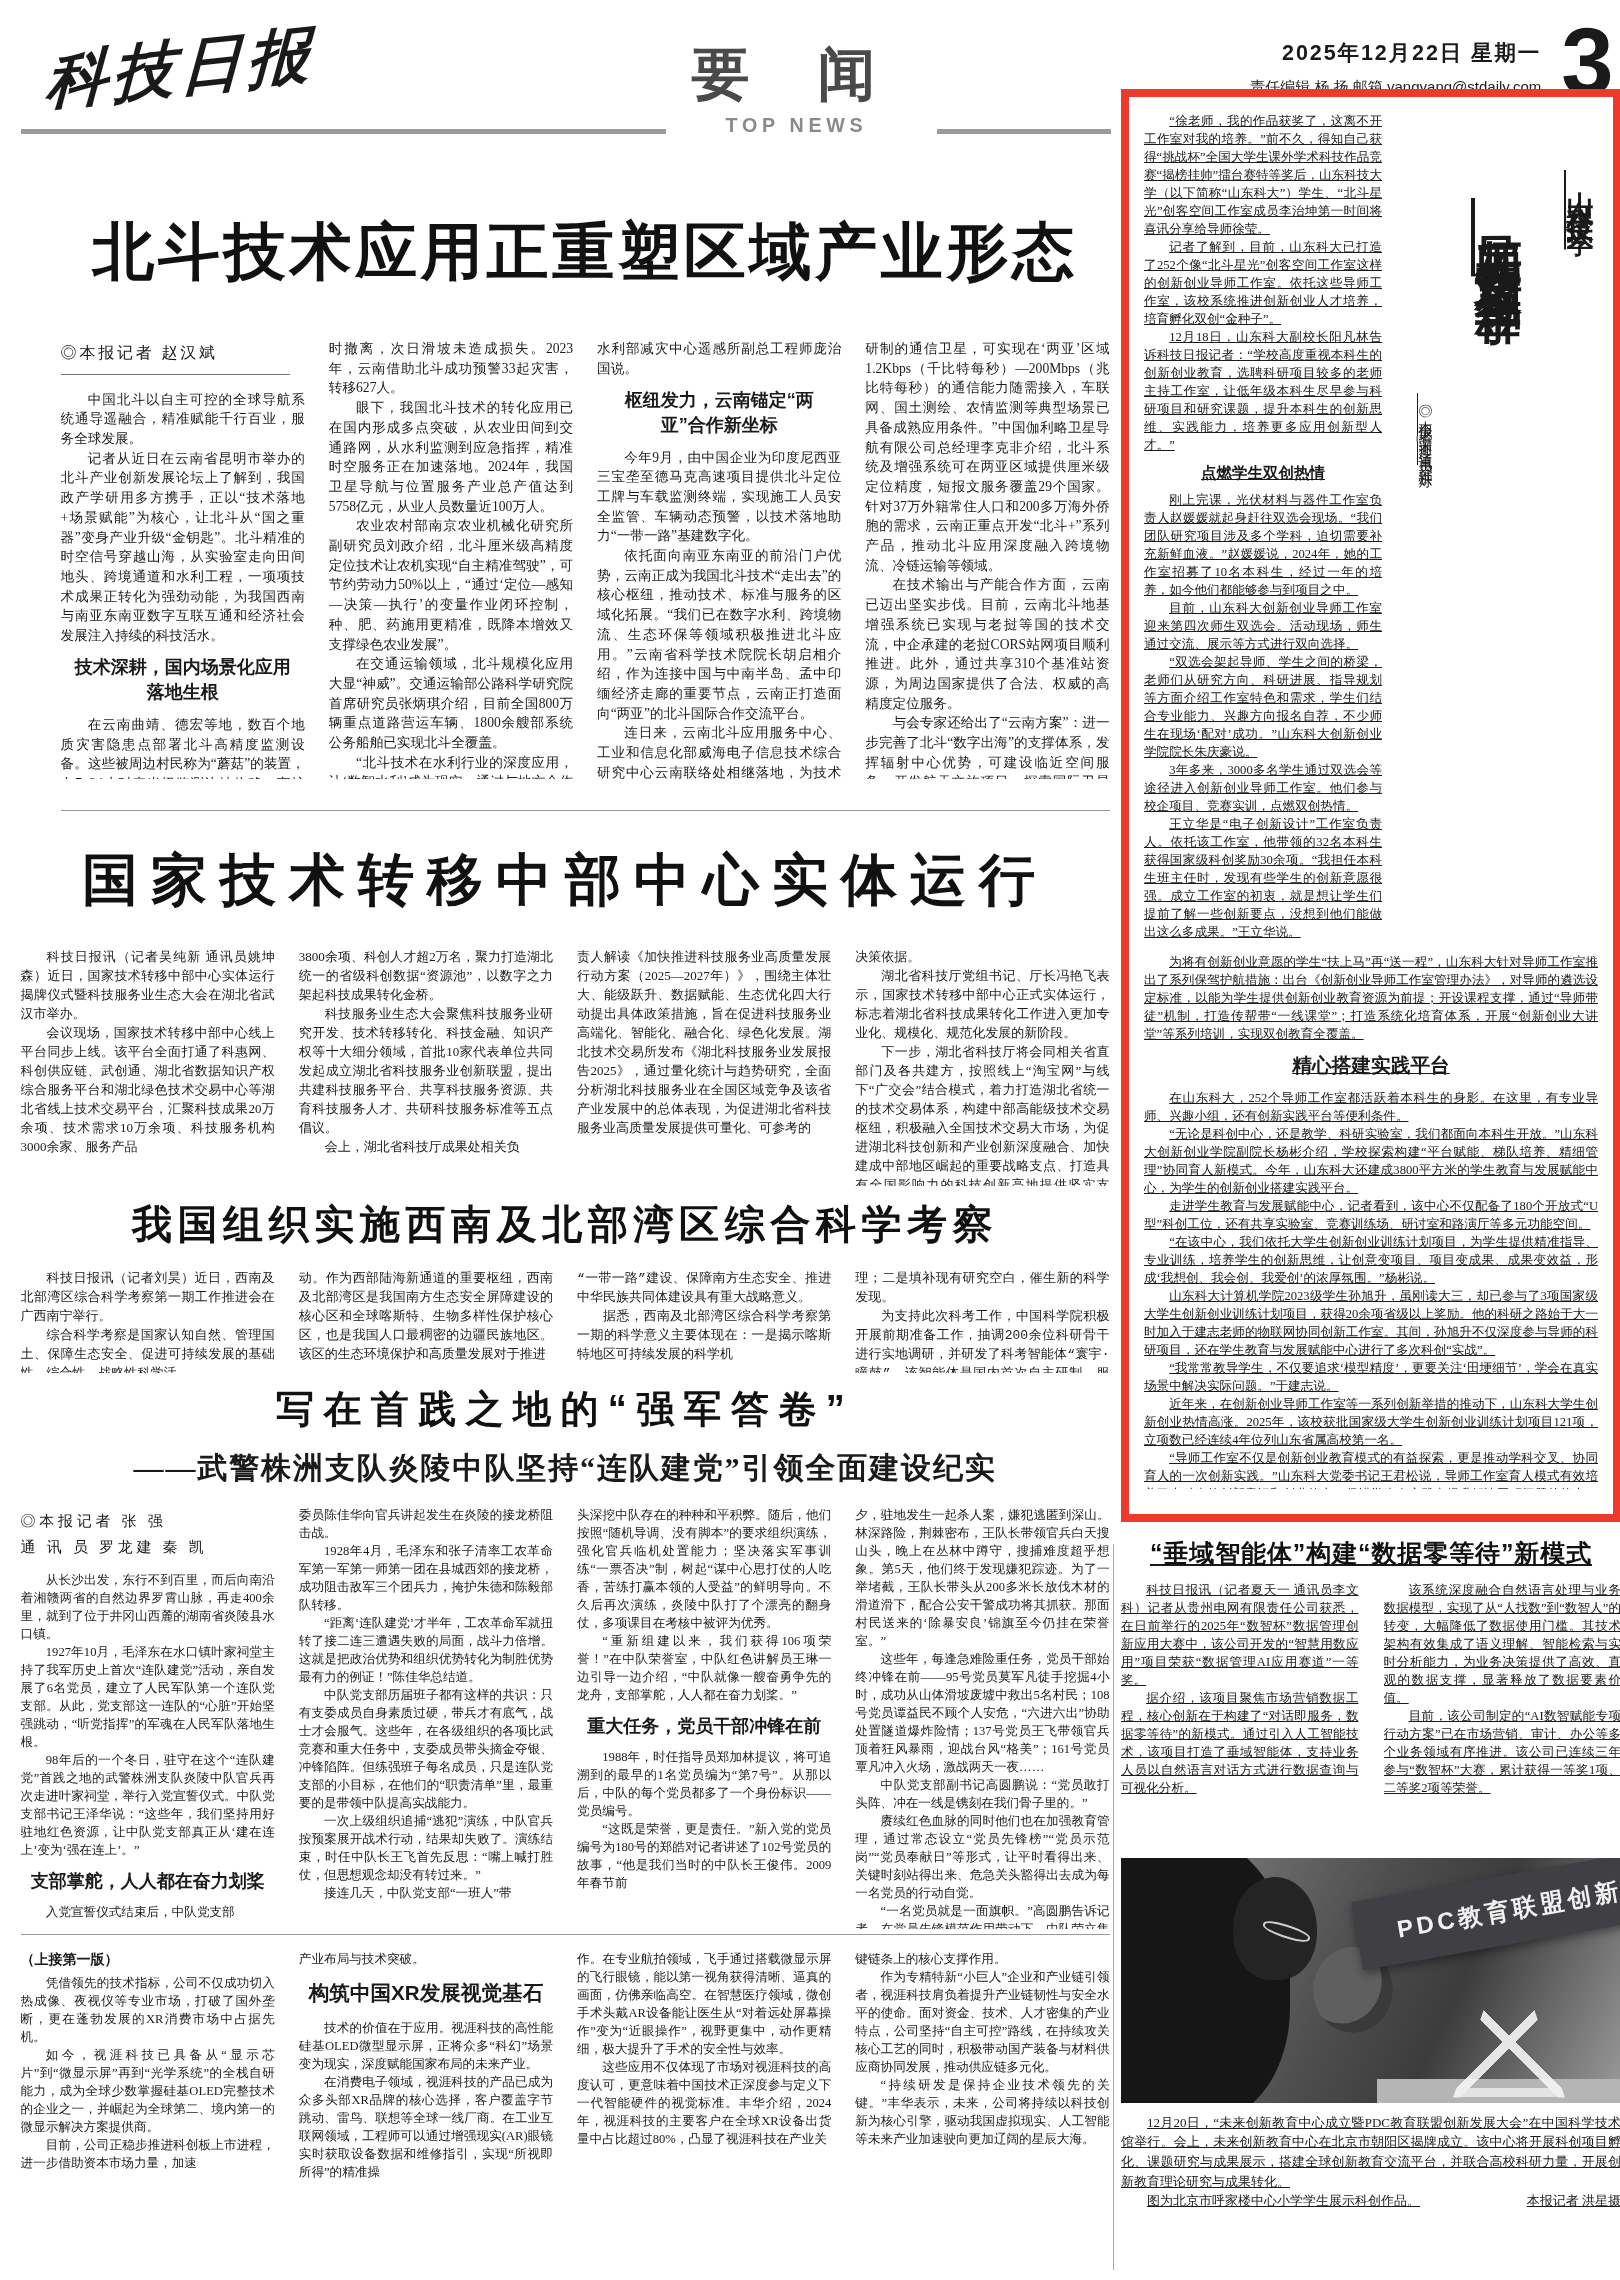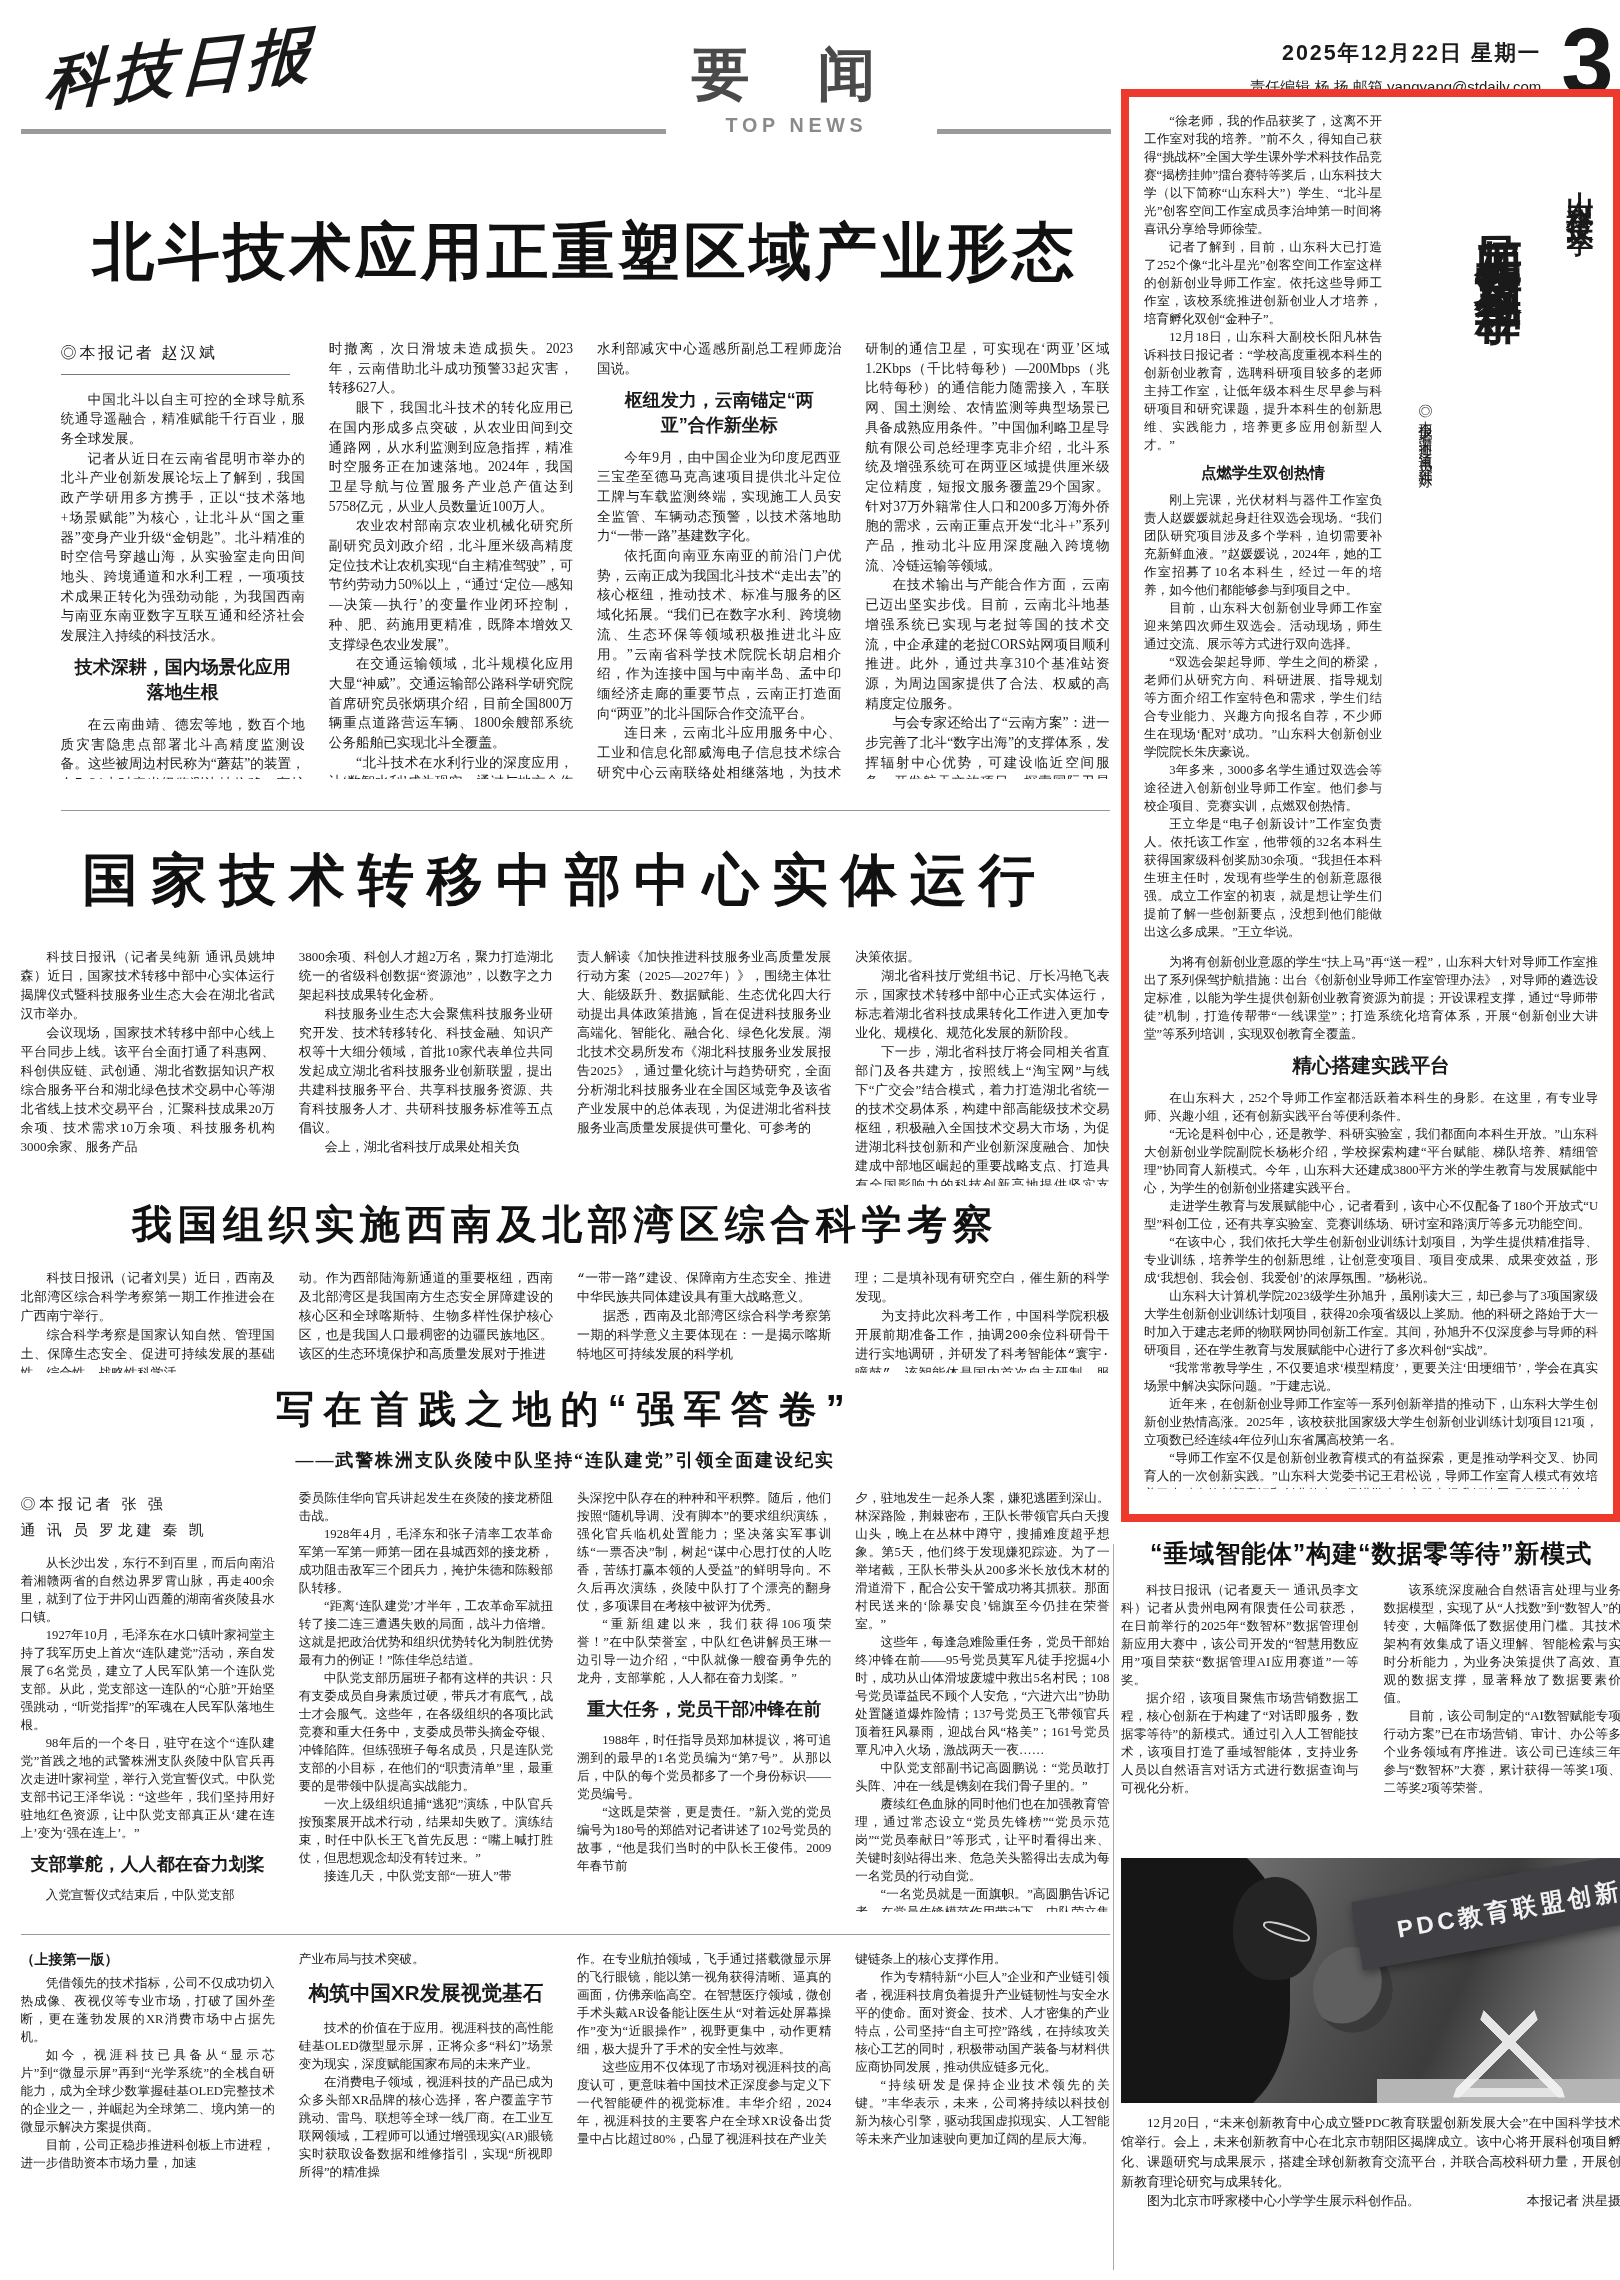--- a/index.html
+++ b/index.html
@@ -54,31 +54,31 @@
   .art-transfer { height:375px; overflow:hidden; }
   .h-transfer { font-size:56px; text-align:center; letter-spacing:13px; margin:32px 0 28px; }
   .transfer-body { height:244px; font-size:13px; line-height:19px; }
   
   .art-survey { height:187px; overflow:hidden; }
   .h-survey { font-size:40px; text-align:center; letter-spacing:5.6px; margin:11.2px 0 17px; }
   .survey-body { height:114px; font-size:13px; line-height:19px;font-family:Liberation Mono, monospace; }
   
   .art-army { height:562px; overflow:hidden; border-bottom:0.9px solid #999; padding-top:11.2px; }
   .h-army { font-size:38px; text-align:center; letter-spacing:9.4px; }
-  .army-sub { font-size:18px; font-weight:bold; text-align:center; margin:13px 0 17px; letter-spacing:1.9px;
+  .army-sub { font-size:30px; font-weight:bold; text-align:center; margin:13px 0 17px; letter-spacing:1.9px;
               font-family:"Liberation Serif", serif; }
   .army-body { height:423px; font-size:12.6px; line-height:18px; }
   .army-byline { font-size:15px; line-height:26px; letter-spacing:3.7px; margin:1.9px 0 11.2px; }
   
   .art-xr { height:333px; overflow:hidden; padding-top:15px; }
   .xr-body { height:309px; font-size:12.6px; line-height:18px; }
   .cont-label { font-weight:bold; font-family:"Liberation Sans", sans-serif; font-size:14px; margin-bottom:5.6px; }
   .xr-subhead { font-size:20.6px; margin:11.2px 0; }
   
-  .rail { position:absolute; left:1121px; top:89px; width:500px; }
+  .rail { position:absolute; left:1121px; top:89px; width:500px;text-decoration:underline; }
   .featured-box { height:1433px; border:8.4px solid #ee392d; padding:15px 15px 9.4px; overflow:hidden; }
   .fx-top { display:flex; height:828px; justify-content:space-between; overflow:hidden; }
   .fx-textcol { width:238px; font-size:12.6px; line-height:18px; overflow:hidden; text-align:justify; }
   .fx-textcol p { text-indent:2em; }
   .fx-subhead1 { font-size:15.5px; margin:7.5px 0; }
   .fx-byline { writing-mode:vertical-rl; font-size:14px; letter-spacing:2.8px; margin-top:281px; line-height:24px; }
   .fx-title  { writing-mode:vertical-rl; font-size:47px; font-weight:900; letter-spacing:5.6px;
                margin-top:86px; font-family:"Liberation Sans", sans-serif; }
   .fx-kicker { writing-mode:vertical-rl; font-size:27px; font-weight:800; letter-spacing:7.5px;
                margin-top:58px; font-family:"Liberation Sans", sans-serif; }

